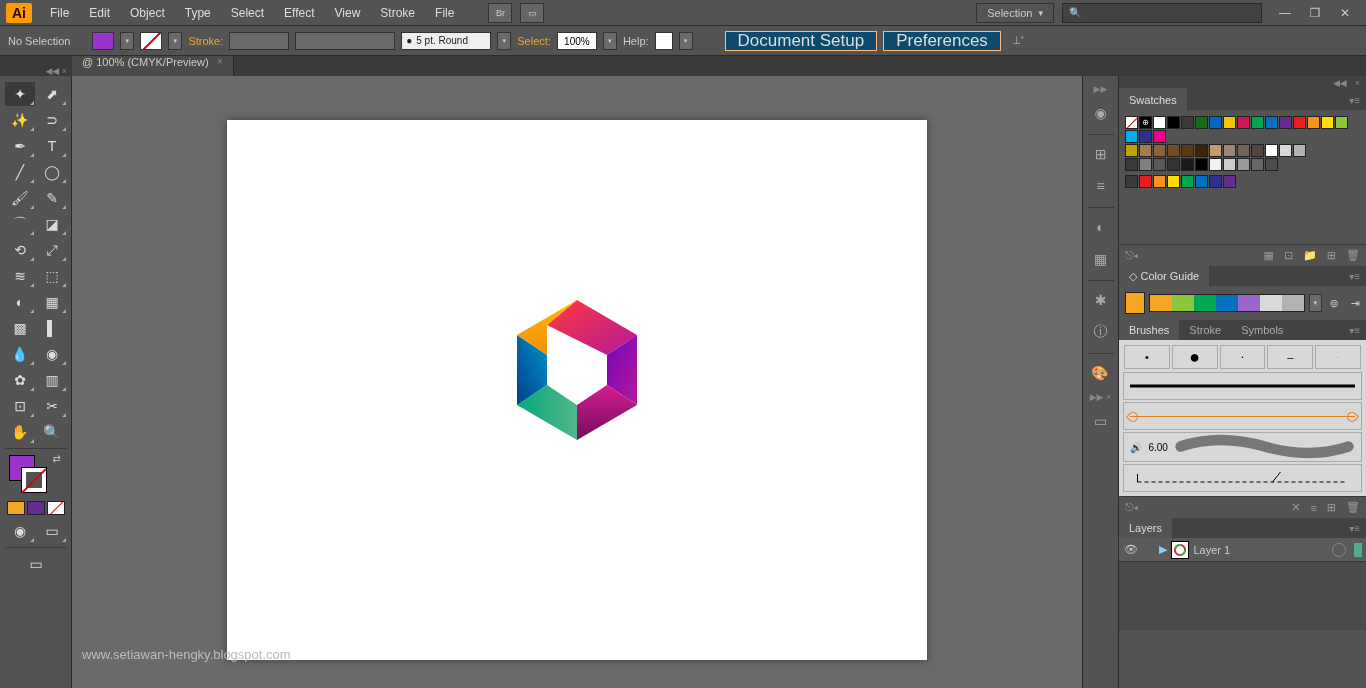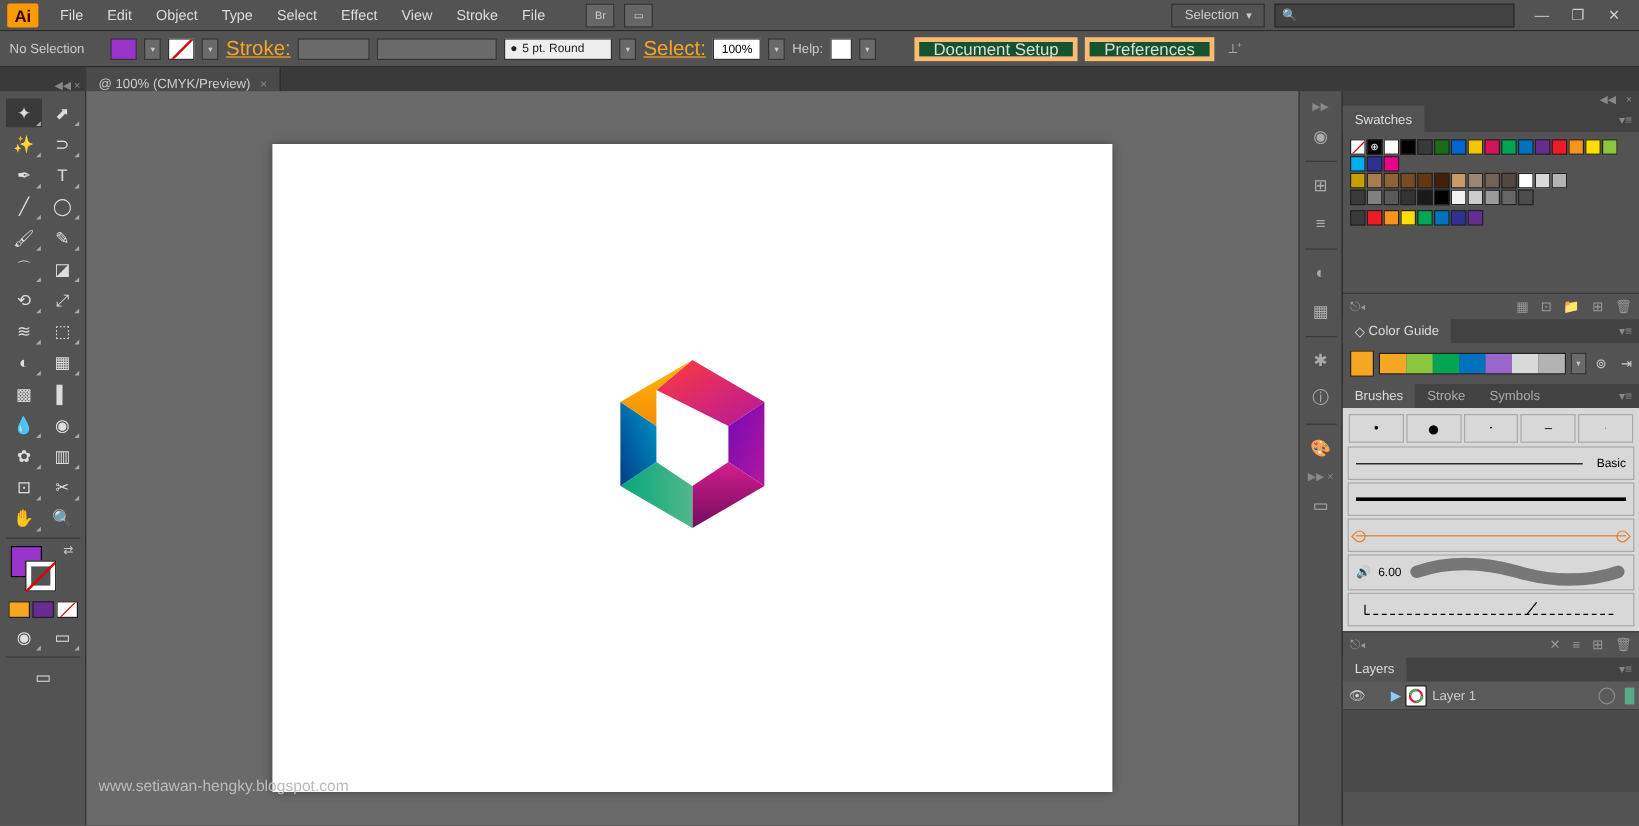--- a/index.html
+++ b/index.html
@@ -14,37 +14,37 @@
 .workspace-btn{padding:0 10px;height:20px;background:#535353;border:1px solid #333;color:#ccc;display:flex;align-items:center;margin-right:8px}
 .workspace-btn::after{content:"▾";margin-left:6px;font-size:9px}
 .search-box{width:200px;height:20px;background:#424242;border:1px solid #2a2a2a;display:flex;align-items:center;padding:0 6px}
 .search-box::before{content:"🔍";font-size:10px;color:#888;margin-right:4px}
 .win-controls{display:flex;margin-left:8px}
 .win-btn{width:30px;height:20px;display:flex;align-items:center;justify-content:center;color:#ccc;font-size:12px}
 
 
 .controlbar{height:30px;background:#535353;display:flex;align-items:center;padding:0 8px;border-bottom:1px solid #2a2a2a;gap:6px}
 .ctrl-label{color:#ccc;font-size:11px}
-.ctrl-link{color:#f5a623;font-size:17px;text-decoration:underline}
+.ctrl-link{color:#f5a623;font-size:11px;}
 .swatch-box{width:22px;height:18px;border:1px solid #333;background:#9933cc}
 .swatch-box.diag{background:#fff;position:relative;overflow:hidden}
 .swatch-box.diag::after{content:"";position:absolute;width:140%;height:2px;background:#d00;top:50%;left:-20%;transform:rotate(-45deg)}
 .dd{width:14px;height:18px;border:1px solid #333;background:#6a6a6a;display:flex;align-items:center;justify-content:center;font-size:7px}
 .dd::before{content:"▾"}
 .wide-dd{width:60px;height:18px;border:1px solid #333;background:#6a6a6a}
 .wider-dd{width:100px;height:18px;border:1px solid #333;background:#6a6a6a}
 .stroke-select{width:90px;height:18px;border:1px solid #333;background:#eee;color:#222;display:flex;align-items:center;padding:0 4px;font-size:10px}
 .stroke-select::before{content:"●";margin-right:4px}
 .opacity-input{width:40px;height:18px;border:1px solid #333;background:#fff;color:#000;text-align:center;font-size:10px;line-height:18px}
 .style-box{width:18px;height:18px;border:1px solid #333;background:#fff}
-.ctrl-btn{padding:0 12px;height:20px;background:#14532d;border:4px solid #fdba74;color:#ddd;font-size:14px;display:flex;align-items:center}
+.ctrl-btn{padding:0 12px;height:20px;background:#0c4a6e;border:1px solid #fdba74;color:#ddd;font-size:17px;display:flex;align-items:center}
 
 
 .doctab-row{height:20px;background:#3a3a3a;display:flex;align-items:center;padding-left:72px}
-.doctab{padding:0 10px;height:20px;background:#4a4a4a;color:#ccc;font-size:11px;display:flex;align-items:flex-end;border-right:1px solid #2a2a2a}
+.doctab{padding:0 10px;height:20px;background:#4a4a4a;color:#ccc;font-size:11px;display:flex;align-items:flex-start;border-right:1px solid #2a2a2a}
 .doctab .x{margin-left:8px;color:#888;font-size:10px}
 
 
 .workspace{position:absolute;top:76px;left:0;right:0;bottom:0;display:flex}
 .tool-col-wrap{width:72px;background:#535353;border-right:1px solid #2a2a2a;position:relative}
 .tool-collapse{position:absolute;top:-10px;right:4px;font-size:9px;color:#888;width:30px;text-align:right}
 .tool-grid{display:grid;grid-template-columns:30px 30px;gap:2px;padding:6px 5px}
 .tool{width:30px;height:24px;display:flex;align-items:center;justify-content:center;color:#ddd;font-size:14px;position:relative}
 .tool.active{background:#3a3a3a}
 .tool-tri{position:absolute;bottom:1px;right:1px;width:0;height:0;border-left:4px solid transparent;border-bottom:4px solid #aaa}
@@ -401,24 +401,20 @@
     </div>
     <div class="brushes-body">
       <div class="brush-dots">
         <div class="bdot">•</div>
         <div class="bdot" style="font-size:18px">●</div>
         <div class="bdot" style="font-size:6px">•</div>
         <div class="bdot">–</div>
         <div class="bdot" style="font-size:6px">·</div>
       </div>
       <div class="brush-row">
-          <div class="basic-line"></div>
-          <span class="basic-lbl">Basic</span>
-        </div>
-      <div class="brush-row">
           <div class="rough-line"></div>
         </div>
       <div class="brush-row">
           <div class="arrow-line"></div>
         </div>
       <div class="brush-row cal-row">
         <span style="font-size:10px">🔊</span>
           <span>6.00</span>
         <svg viewBox="0 0 140 24">
             <path d="M5 12 Q35 2 70 12 T135 12" stroke="#777" stroke-width="8" fill="none" stroke-linecap="round"></path>

